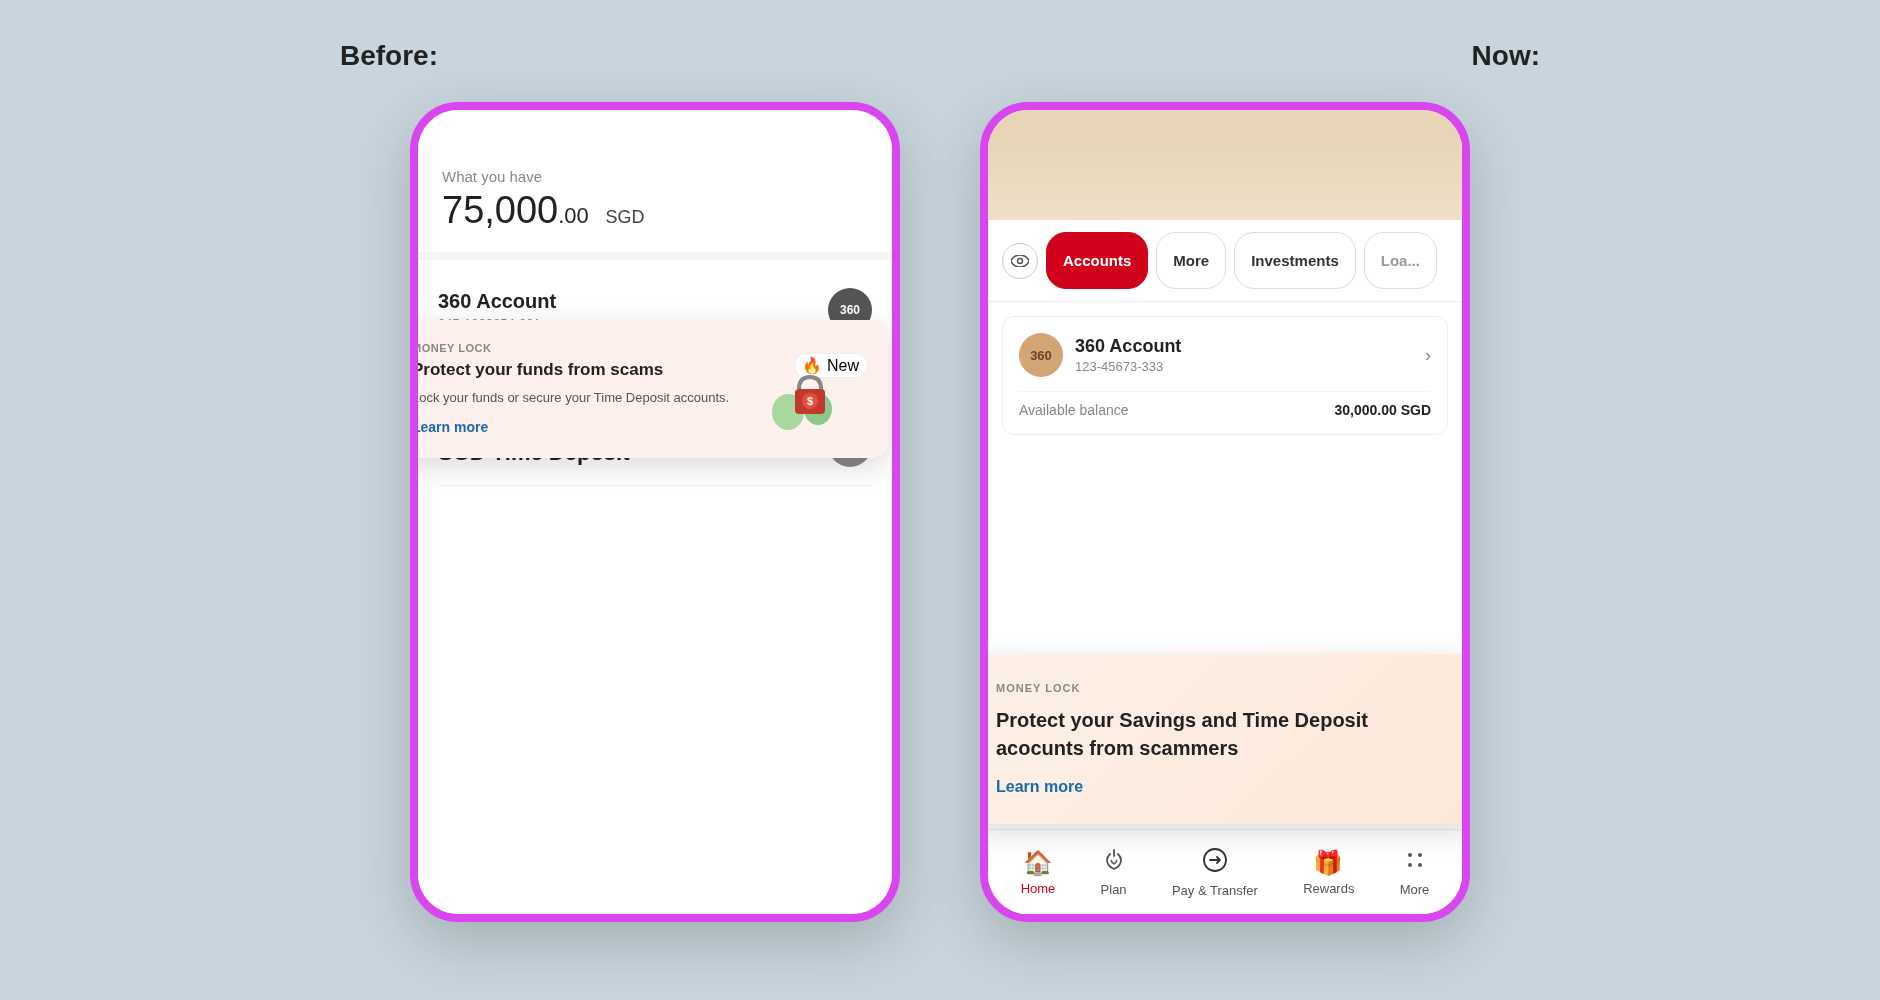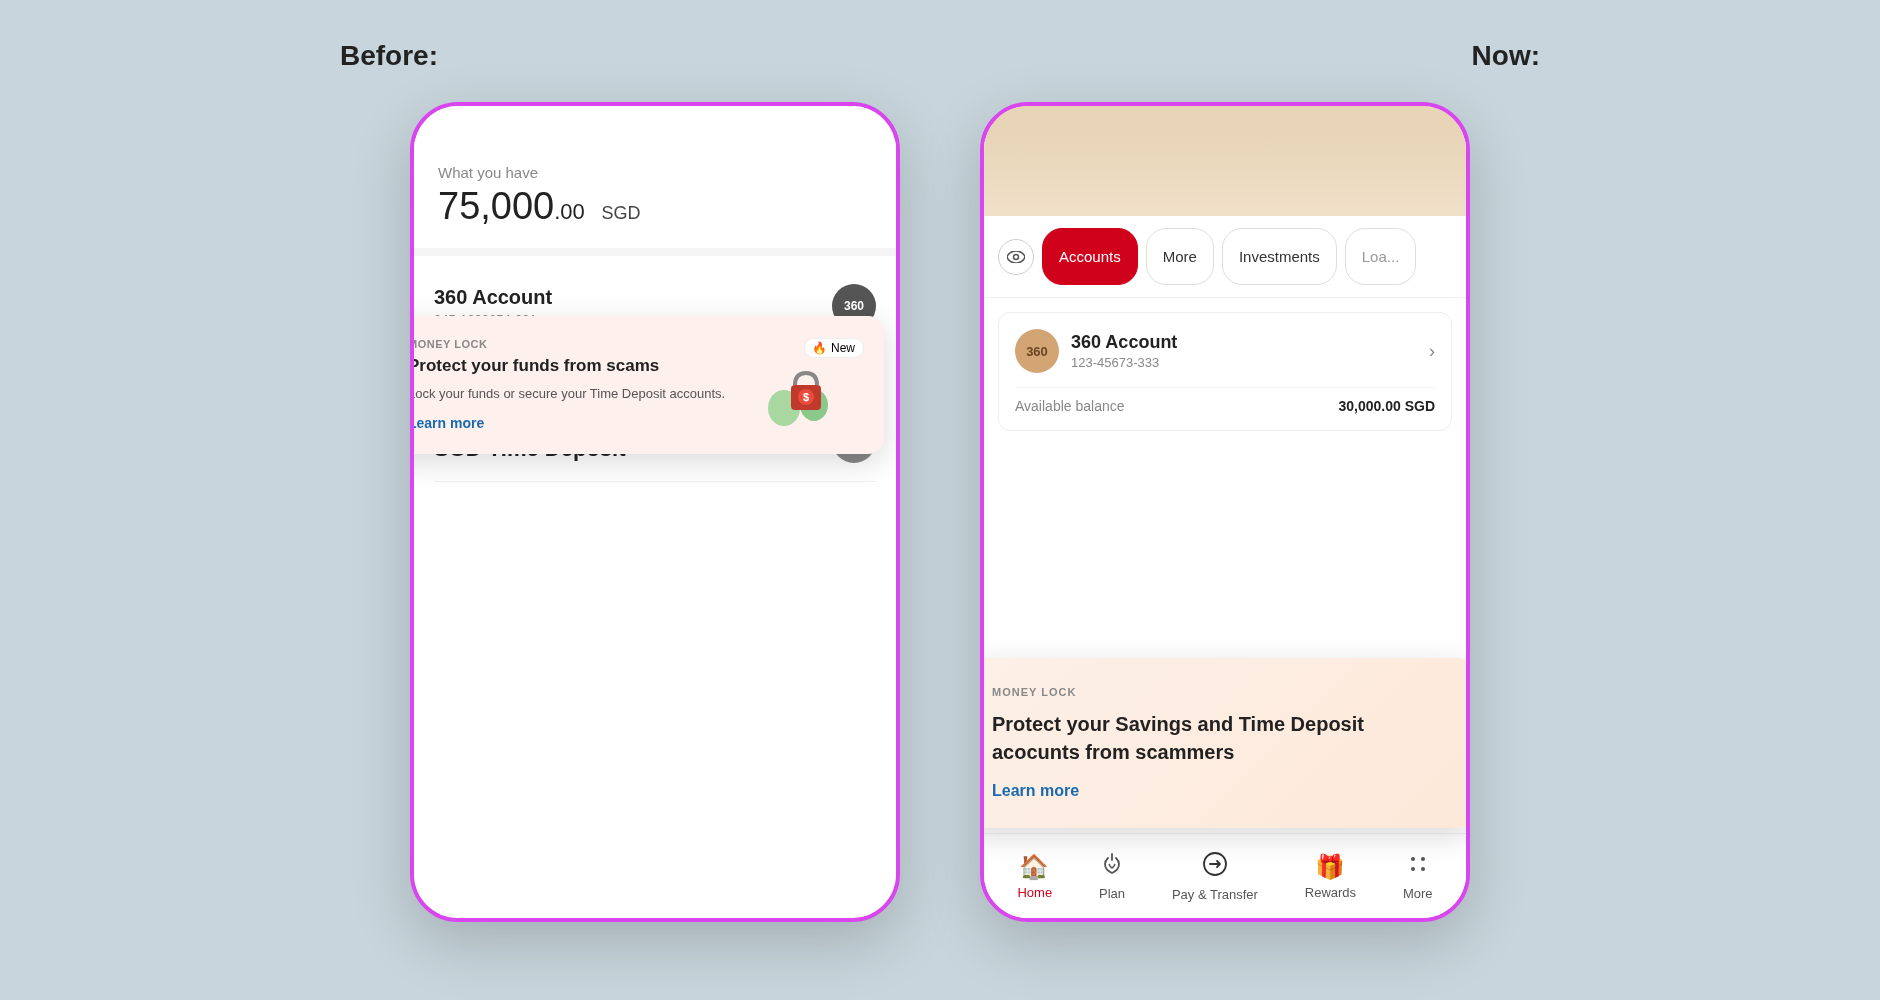--- a/index.html
+++ b/index.html
@@ -30,21 +30,21 @@
       display: flex;
       gap: 80px;
       align-items: flex-start;
     }
     
     .phone {
       width: 490px;
       height: 820px;
       background: #f0f0f0;
       border-radius: 48px;
-      border: 4px solid #d946ef;
+      border: 8px solid #d946ef;
       box-shadow: inset 0 0 0 3px #e0e0e0, 0 20px 60px rgba(0,0,0,0.18);
       overflow: hidden;
       position: relative;
       display: flex;
       flex-direction: column;
     }
     .phone-inner {
       flex: 1;
       background: white;
       overflow: hidden;
@@ -119,27 +119,27 @@
       cursor: pointer;
     }
     .mlc-image {
       width: 110px;
       height: 90px;
       position: relative;
       flex-shrink: 0;
     }
     .new-badge {
       position: absolute;
-      top: 0;
+      top: 11px;
       right: 0;
       background: white;
       border: 1px solid #eee;
       border-radius: 12px;
       padding: 2px 8px;
-      font-size: 12px;
+      font-size: 16px;
       display: flex;
       align-items: center;
       gap: 3px;
     }
 
     
     .account-section {
       margin-top: 10px;
       padding: 0 20px;
     }
@@ -209,21 +209,21 @@
       align-items: center;
       justify-content: center;
       color: #555;
       font-size: 16px;
       cursor: pointer;
     }
     .tab-pill {
       padding: 19px 16px;
       border-radius: 20px;
       font-size: 15px;
-      font-weight: 400;
+      font-weight: 700;
       cursor: pointer;
       border: 1.5px solid #ddd;
       color: #333;
       background: white;
     }
     .tab-pill.active {
       background: #d0021b;
       color: white;
       border-color: #d0021b;
     }

